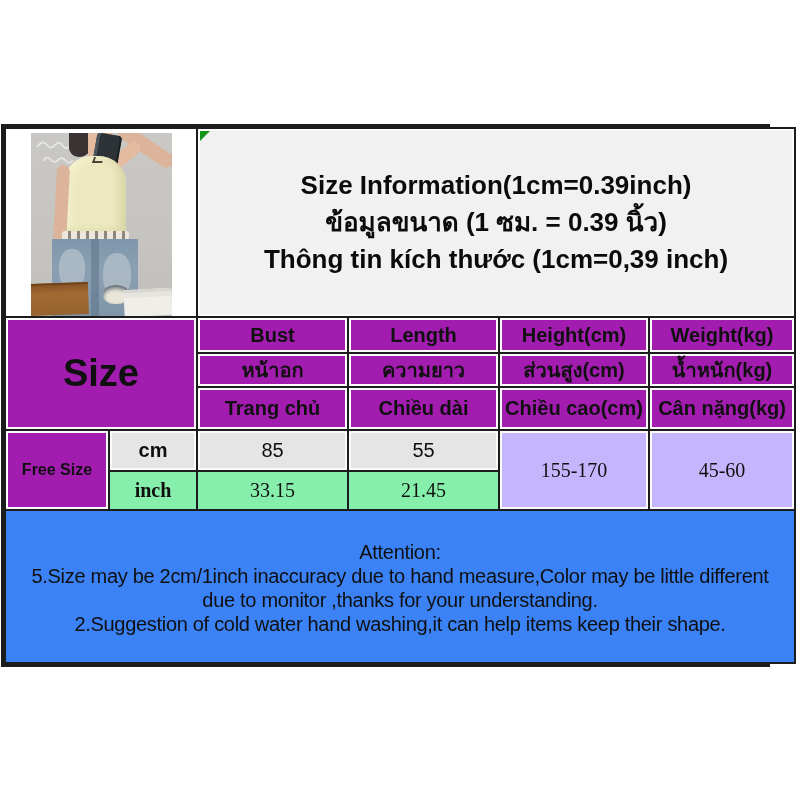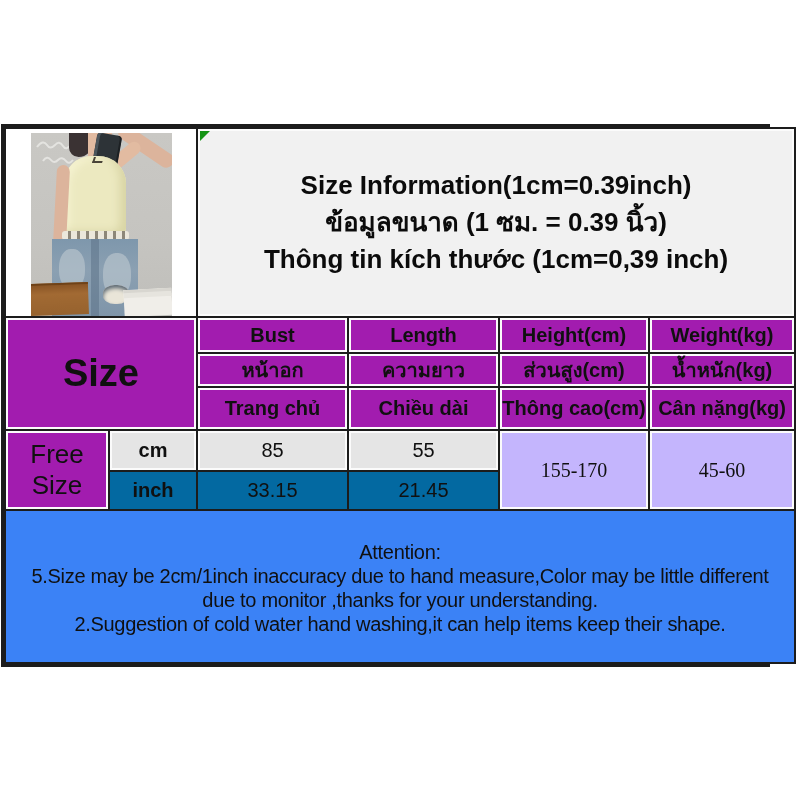--- a/index.html
+++ b/index.html
@@ -11,40 +11,40 @@
            border:3px solid #1c1c1c; background:#ffffff; }
 
   table.size-table { width:790px; height:537px; border-collapse:collapse; table-layout:fixed; }
   .size-table td { border:2px solid #1c1c1c; text-align:center; vertical-align:middle;
                    padding:0; overflow:hidden; }
 
   
   .g   { background:#a21caf; box-shadow:inset 0 0 0 2px #fbfbfb; }
   .g2  { background:#e5e5e5; box-shadow:inset 0 0 0 2px #fbfbfb;margin-left:7px; }
   .g3  { background:#c4b5fd; box-shadow:inset 0 0 0 2px #fbfbfb;font-family:Liberation Serif, serif; }
-  .w   { background:#0369a1; }
+  .w   { background:#86efac;font-family:Liberation Serif, serif; }
 
   .r-photo { height:189px; }
   .r-h1 { height:36px; }
   .r-h2 { height:33px; }
   .r-h3 { height:43px; }
   .r-cm { height:41px; }
   .r-in { height:39px; }
 
   .photo-cell { background:#ffffff; vertical-align:top; }
   .info-cell  { background:#f1f1f1; box-shadow:inset 0 0 0 2px #fbfbfb; position:relative; }
 
   .tri { position:absolute; top:2px; left:2px; width:0; height:0;
          border-top:10px solid #149414; border-right:10px solid transparent; }
 
   .info-line { font-size:26px; font-weight:bold; line-height:37px; color:#0b0b0b; }
 
   .size-cell { font-size:38px; font-weight:bold; }
   .hdr  { font-size:20px; font-weight:bold; }
-  .lbl  { font-size:26px; font-weight:normal; }
+  .lbl  { font-size:16px; font-weight:bold; }
   .unit { font-size:20px; font-weight:bold; }
   .val  { font-size:20px; font-weight:normal; }
 
   .attn-cell { text-align:left; vertical-align:top; background:#3b82f6; }
   .attn-cell .ln { font-size:20px; line-height:24px; letter-spacing:-0.3px; padding:0 5px;
                    white-space:nowrap; }
   .attn-cell .ln:first-child { padding-top:3px; }
 
   
   .photo { position:relative; width:141px; height:183px; margin:3px auto 0 auto;
@@ -152,21 +152,21 @@
       </tr>
       <tr class="r-h2">
         <td class="g hdr">หน้าอก</td>
         <td class="g hdr">ความยาว</td>
         <td class="g hdr">ส่วนสูง(cm)</td>
         <td class="g hdr">น้ำหนัก(kg)</td>
       </tr>
       <tr class="r-h3">
         <td class="g hdr">Trang chủ</td>
         <td class="g hdr">Chiều dài</td>
-        <td class="g hdr">Thông cao(cm)</td>
+        <td class="g hdr">Chiều cao(cm)</td>
         <td class="g hdr">Cân nặng(kg)</td>
       </tr>
       <tr class="r-cm">
         <td rowspan="2" class="g lbl">Free Size</td>
         <td class="g2 unit">cm</td>
         <td class="g2 val">85</td>
         <td class="g2 val">55</td>
         <td rowspan="2" class="g3 val">155-170</td>
         <td rowspan="2" class="g3 val">45-60</td>
       </tr>

